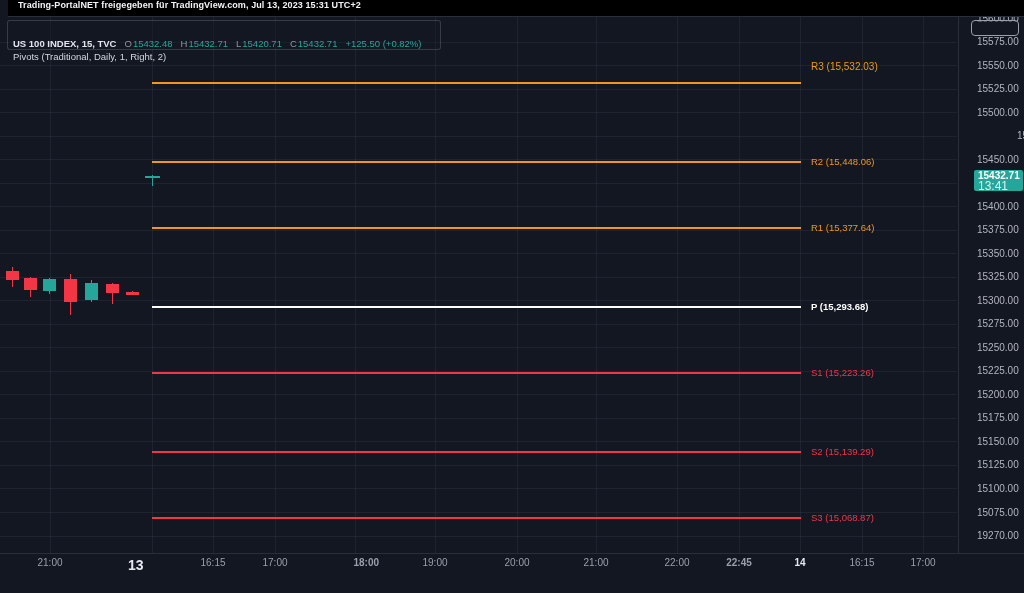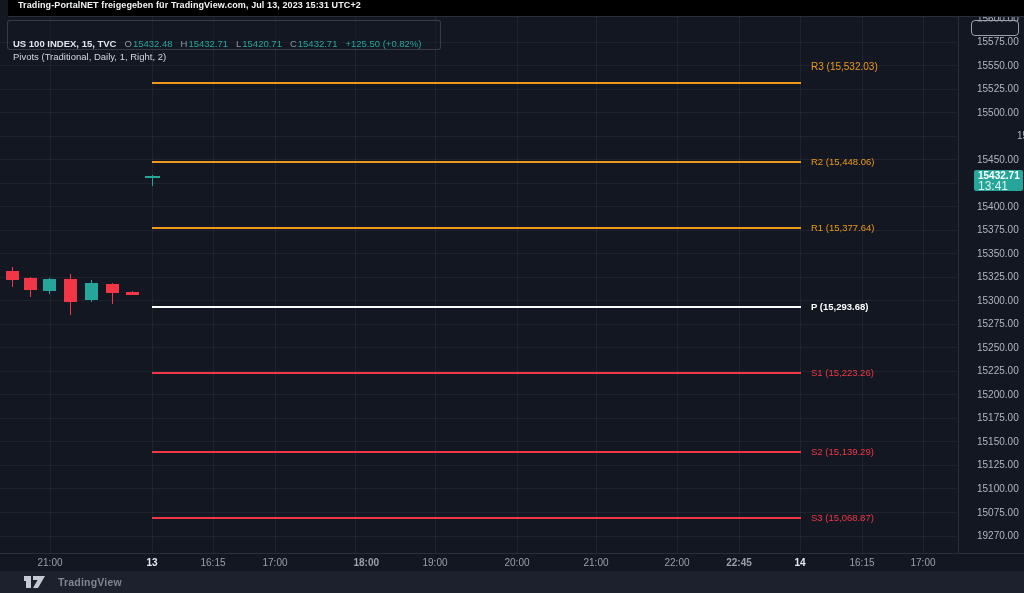--- a/index.html
+++ b/index.html
@@ -158,27 +158,20 @@
       <span class="chg">+125.50 (+0.82%)</span>
     </div>
     <div class="lrow2">Pivots (Traditional, Daily, 1, Right, 2)</div>
   </div>
 
   <div id="badge" style="top: 170.11px; background: rgb(38, 166, 154);">
     <div class="bp">15432.71</div>
     <div class="bt">13:41</div>
   </div>
 
-  <div id="footer">
-    <svg width="28" height="14" viewBox="0 0 28 14">
-      <path d="M2 1 h7 v12 h-5 V6 H2 z" fill="#c6cad4"></path>
-      <path d="M11 1 h12 l-7 12 h-5 l4.6-8 H11 z" fill="#c6cad4"></path>
-    </svg>
-    <span class="brand">TradingView</span>
-  </div>
 
 <div style="position: absolute; left: 977px; top: 36.3px; font-size: 10px; line-height: 12px; color: rgb(178, 181, 190);">15575.00</div>
     <div style="position: absolute; left: 977px; top: 59.81px; font-size: 10px; line-height: 12px; color: rgb(178, 181, 190);">15550.00</div>
     <div style="position: absolute; left: 977px; top: 83.32px; font-size: 10px; line-height: 12px; color: rgb(178, 181, 190);">15525.00</div>
     <div style="position: absolute; left: 977px; top: 106.83px; font-size: 10px; line-height: 12px; color: rgb(178, 181, 190);">15500.00</div>
     <div style="position: absolute; left: 977px; top: 130.34px; font-size: 10px; line-height: 12px; color: rgb(178, 181, 190); margin-left: 40px;">15475.00</div>
     <div style="position: absolute; left: 977px; top: 153.85px; font-size: 10px; line-height: 12px; color: rgb(178, 181, 190);">15450.00</div>
     <div style="position: absolute; left: 977px; top: 177.36px; font-size: 10px; line-height: 12px; color: rgb(178, 181, 190);">15425.00</div>
     <div style="position: absolute; left: 977px; top: 200.87px; font-size: 10px; line-height: 12px; color: rgb(178, 181, 190);">15400.00</div>
     <div style="position: absolute; left: 977px; top: 224.38px; font-size: 10px; line-height: 12px; color: rgb(178, 181, 190);">15375.00</div>
@@ -189,21 +182,21 @@
     <div style="position: absolute; left: 977px; top: 341.93px; font-size: 10px; line-height: 12px; color: rgb(178, 181, 190);">15250.00</div>
     <div style="position: absolute; left: 977px; top: 365.44px; font-size: 10px; line-height: 12px; color: rgb(178, 181, 190);">15225.00</div>
     <div style="position: absolute; left: 977px; top: 388.95px; font-size: 10px; line-height: 12px; color: rgb(178, 181, 190);">15200.00</div>
     <div style="position: absolute; left: 977px; top: 412.46px; font-size: 10px; line-height: 12px; color: rgb(178, 181, 190);">15175.00</div>
     <div style="position: absolute; left: 977px; top: 435.97px; font-size: 10px; line-height: 12px; color: rgb(178, 181, 190);">15150.00</div>
     <div style="position: absolute; left: 977px; top: 459.48px; font-size: 10px; line-height: 12px; color: rgb(178, 181, 190);">15125.00</div>
     <div style="position: absolute; left: 977px; top: 482.99px; font-size: 10px; line-height: 12px; color: rgb(178, 181, 190);">15100.00</div>
     <div style="position: absolute; left: 977px; top: 506.5px; font-size: 10px; line-height: 12px; color: rgb(178, 181, 190);">15075.00</div>
     <div style="position: absolute; left: 977px; top: 530.01px; font-size: 10px; line-height: 12px; color: rgb(178, 181, 190);">19270.00</div>
     <div style="position: absolute; left: 26px; top: 557px; width: 48px; text-align: center; font-size: 10px; color: rgb(155, 159, 171); font-weight: 400;">21:00</div>
-    <div style="position: absolute; left: 128px; top: 557px; width: 48px; text-align: center; font-size: 10px; color: rgb(230, 233, 239); font-weight: 600;">13</div>
+    <div style="position: absolute; left: 128px; top: 557px; width: 48px; text-align: left; font-size: 14px; color: rgb(230, 233, 239); font-weight: 600;">13</div>
     <div style="position: absolute; left: 189px; top: 557px; width: 48px; text-align: center; font-size: 10px; color: rgb(155, 159, 171); font-weight: 400;">16:15</div>
     <div style="position: absolute; left: 251px; top: 557px; width: 48px; text-align: center; font-size: 10px; color: rgb(155, 159, 171); font-weight: 400;">17:00</div>
     <div style="position: absolute; left: 331px; top: 557px; width: 48px; text-align: right; font-size: 10px; color: rgb(155, 159, 171); font-weight: 700;">18:00</div>
     <div style="position: absolute; left: 411px; top: 557px; width: 48px; text-align: center; font-size: 10px; color: rgb(155, 159, 171); font-weight: 400;">19:00</div>
     <div style="position: absolute; left: 493px; top: 557px; width: 48px; text-align: center; font-size: 10px; color: rgb(155, 159, 171); font-weight: 400;">20:00</div>
     <div style="position: absolute; left: 572px; top: 557px; width: 48px; text-align: center; font-size: 10px; color: rgb(155, 159, 171); font-weight: 400;">21:00</div>
     <div style="position: absolute; left: 653px; top: 557px; width: 48px; text-align: center; font-size: 10px; color: rgb(155, 159, 171); font-weight: 400;">22:00</div>
     <div style="position: absolute; left: 715px; top: 557px; width: 48px; text-align: center; font-size: 10px; color: rgb(155, 159, 171); font-weight: 700;">22:45</div>
     <div style="position: absolute; left: 776px; top: 557px; width: 48px; text-align: center; font-size: 10px; color: rgb(230, 233, 239); font-weight: 600;">14</div>
     <div style="position: absolute; left: 838px; top: 557px; width: 48px; text-align: center; font-size: 10px; color: rgb(155, 159, 171); font-weight: 400;">16:15</div>

